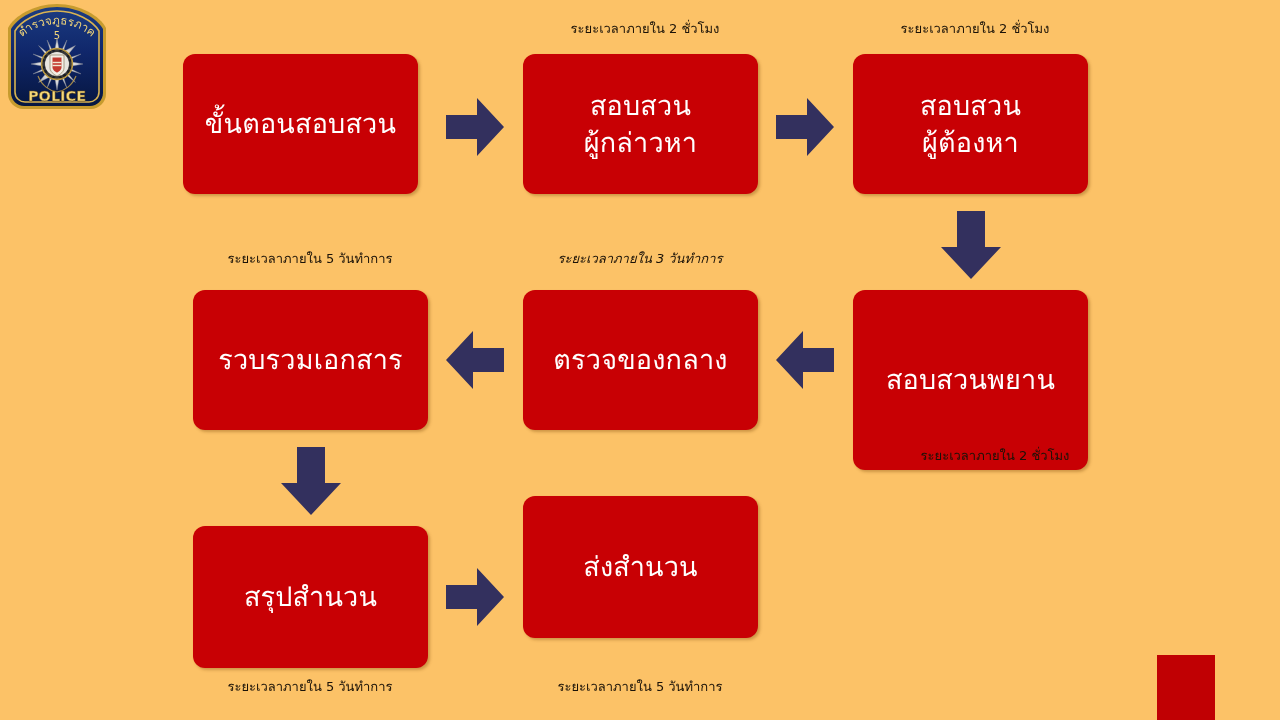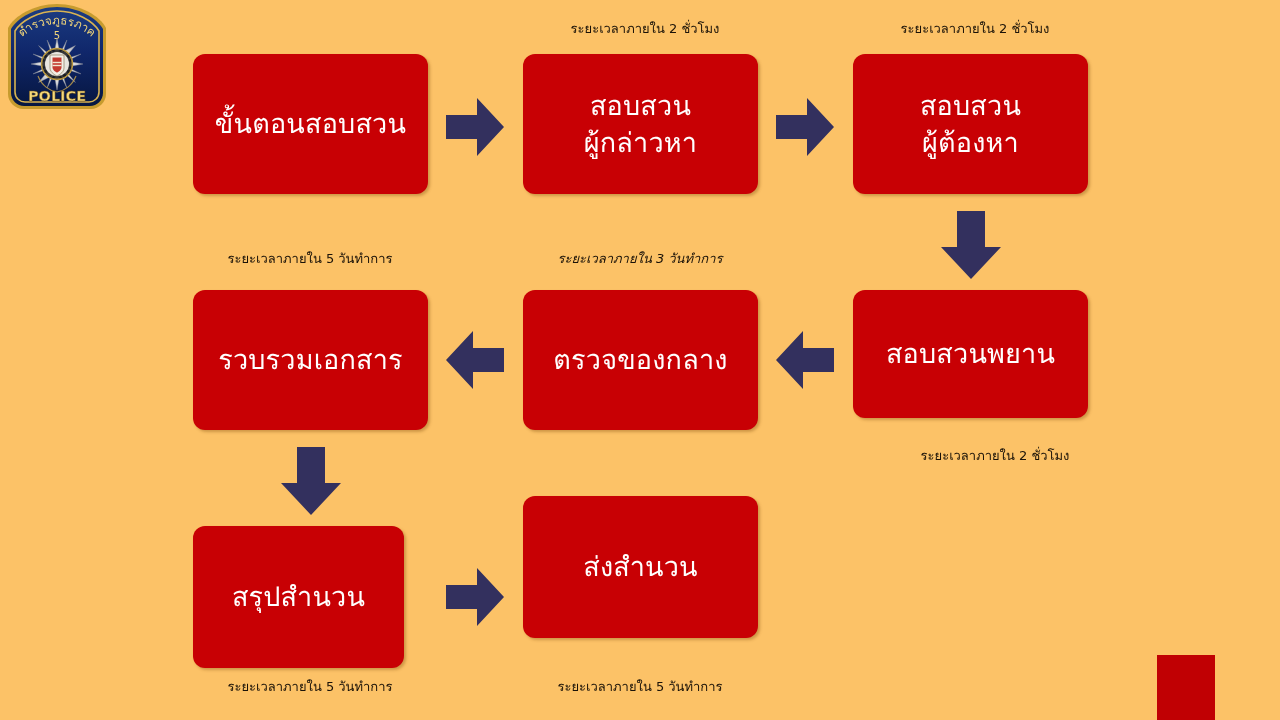--- a/index.html
+++ b/index.html
@@ -135,21 +135,21 @@
 
       <path d="M36 74 C40 84 48 89 55 90 C62 89 70 84 74 74" fill="none" stroke="#c7a349" stroke-width="1.2" opacity="0.8"></path>
 
       <text x="55" y="99" font-size="14.5" font-weight="bold" fill="#f5d97c" text-anchor="middle" font-family="'DejaVu Sans',sans-serif" stroke="#6b4a12" stroke-width="0.5">POLICE</text>
     </svg>
   </div>
 
   <div class="caption" style="left:520px; top:21px; width:250px;">ระยะเวลาภายใน 2 ชั่วโมง</div>
   <div class="caption" style="left:850px; top:21px; width:250px;">ระยะเวลาภายใน 2 ชั่วโมง</div>
 
-  <div class="pbox" style="left:193px; top:54px; width:235px; height:140px;">ขั้นตอนสอบสวน</div>
+  <div class="pbox" style="left:183px; top:54px; width:235px; height:140px;">ขั้นตอนสอบสวน</div>
   <div class="pbox" style="left:523px; top:54px; width:235px; height:140px;">สอบสวน
 ผู้กล่าวหา</div>
   <div class="pbox" style="left:853px; top:54px; width:235px; height:140px;">สอบสวน
 ผู้ต้องหา</div>
 
   <div class="arrow" style="left:446px; top:98px;">
     <svg width="58" height="58" viewBox="0 0 58 58">
       <polygon points="0,17 31,17 31,0 58,29 31,58 31,41 0,41" fill="#33305e"></polygon>
     </svg>
   </div>
@@ -163,42 +163,42 @@
     <svg width="60" height="68" viewBox="0 0 60 68">
       <polygon points="16,0 44,0 44,36 60,36 30,68 0,36 16,36" fill="#33305e"></polygon>
     </svg>
   </div>
 
   <div class="caption" style="left:185px; top:251px; width:250px;">ระยะเวลาภายใน 5 วันทำการ</div>
   <div class="caption" style="left:515px; top:251px; width:250px;font-style:italic;">ระยะเวลาภายใน 3 วันทำการ</div>
 
   <div class="pbox" style="left:193px; top:290px; width:235px; height:140px;">รวบรวมเอกสาร</div>
   <div class="pbox" style="left:523px; top:290px; width:235px; height:140px;">ตรวจของกลาง</div>
-  <div class="pbox" style="left:853px; top:290px; width:235px; height:128px;">สอบสวนพยาน</div>
+  <div class="pbox" style="left:853px; top:290px; width:235px; height:180px;">สอบสวนพยาน</div>
 
   <div class="arrow" style="left:446px; top:331px;">
     <svg width="58" height="58" viewBox="0 0 58 58">
       <polygon points="58,17 27,17 27,0 0,29 27,58 27,41 58,41" fill="#33305e"></polygon>
     </svg>
   </div>
   <div class="arrow" style="left:776px; top:331px;">
     <svg width="58" height="58" viewBox="0 0 58 58">
       <polygon points="58,17 27,17 27,0 0,29 27,58 27,41 58,41" fill="#33305e"></polygon>
     </svg>
   </div>
 
   <div class="caption" style="left:870px; top:448px; width:250px;">ระยะเวลาภายใน 2 ชั่วโมง</div>
 
   <div class="arrow" style="left:281px; top:447px;">
     <svg width="60" height="68" viewBox="0 0 60 68">
       <polygon points="16,0 44,0 44,36 60,36 30,68 0,36 16,36" fill="#33305e"></polygon>
     </svg>
   </div>
 
-  <div class="pbox" style="left:193px; top:526px; width:211px; height:142px;">สรุปสำนวน</div>
+  <div class="pbox" style="left:193px; top:526px; width:235px; height:142px;">สรุปสำนวน</div>
   <div class="pbox" style="left:523px; top:496px; width:235px; height:142px;">ส่งสำนวน</div>
 
   <div class="arrow" style="left:446px; top:568px;">
     <svg width="58" height="58" viewBox="0 0 58 58">
       <polygon points="0,17 31,17 31,0 58,29 31,58 31,41 0,41" fill="#33305e"></polygon>
     </svg>
   </div>
 
   <div class="caption" style="left:185px; top:679px; width:250px;">ระยะเวลาภายใน 5 วันทำการ</div>
   <div class="caption" style="left:515px; top:679px; width:250px;">ระยะเวลาภายใน 5 วันทำการ</div>

